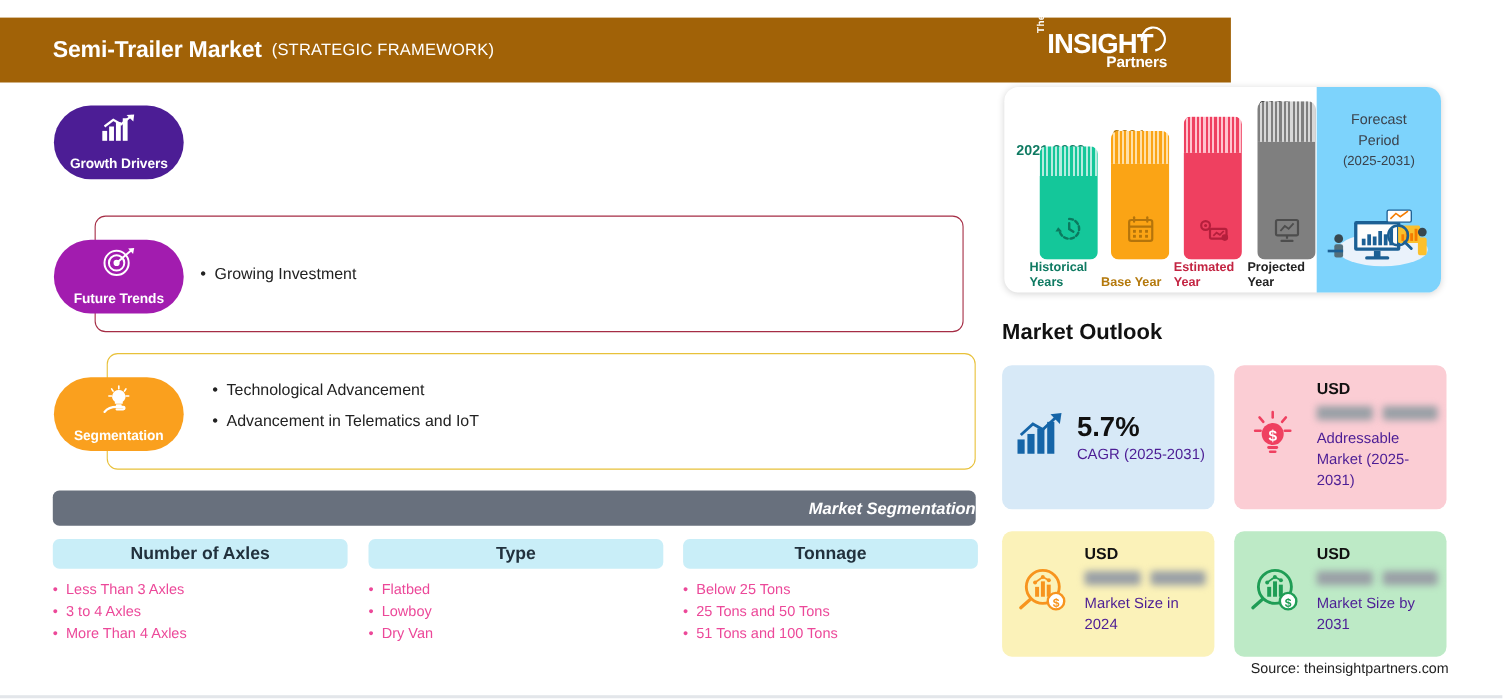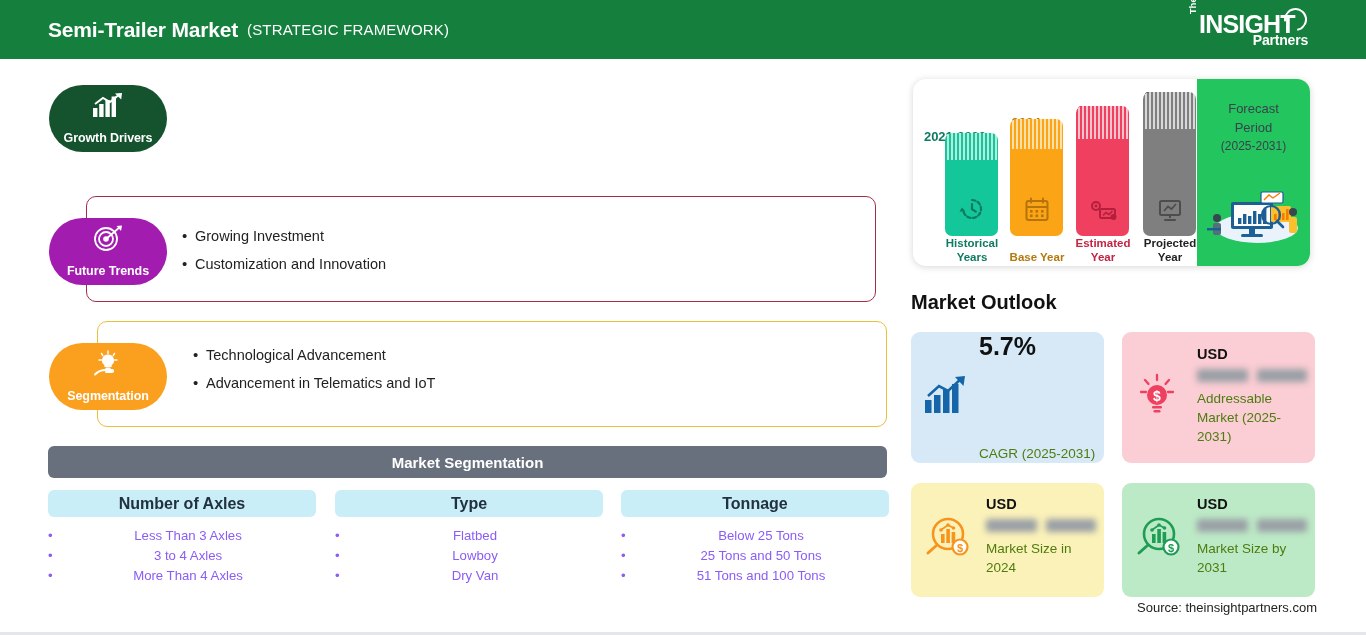--- a/index.html
+++ b/index.html
@@ -8,22 +8,22 @@
     background:#ffffff;
     font-family:"Liberation Sans", sans-serif;
     overflow:hidden;
     position:relative;
   }
   .page{position:relative;width:1366px;height:635px;background:#fff;box-sizing:border-box;
         border-bottom:3px solid #e3e6ea;}
 
   
   .header{
-    position:absolute;left:0;top:0;width:1366px;height:59px;
-    background:#15803d;
+    position:absolute;left:0;top:16px;width:1119px;height:59px;
+    background:#a16207;
   }
   .header-inner{position:absolute;left:48px;top:0;height:59px;display:flex;align-items:center;}
   .hdr-title{color:#ffffff;font-size:21px;font-weight:bold;letter-spacing:-0.2px;}
   .hdr-sub{color:#ffffff;font-size:15px;font-weight:normal;margin-left:9px;letter-spacing:0.2px;}
   .logo{position:absolute;right:54px;top:8px;width:124px;height:44px;color:#fff;}
   .logo .the{position:absolute;left:0;top:6px;font-size:9px;font-weight:bold;
        transform:rotate(-90deg);transform-origin:left top;letter-spacing:0.3px;}
   .logo .insight{position:absolute;left:11px;top:2px;font-size:25px;font-weight:bold;letter-spacing:-0.8px;}
   .logo .partners{position:absolute;right:4px;top:24px;font-size:14px;font-weight:bold;letter-spacing:-0.2px;}
   .logo .arc{position:absolute;right:5px;top:0px;width:19px;height:19px;border:2.5px solid #fff;
@@ -40,70 +40,70 @@
   .bullets li{list-style:none;font-size:14.5px;color:#222;line-height:28px;position:relative;
               padding-left:13px;white-space:nowrap;}
   .bullets li:before{content:"\2022";position:absolute;left:0;top:0;color:#222;font-size:15px;}
   .bullets ul{margin:0;padding:0;}
 
   .badge{position:absolute;width:118px;height:67px;border-radius:34px 34px 34px 34px;
          display:flex;flex-direction:column;align-items:center;justify-content:flex-end;
          padding-bottom:7px;box-sizing:border-box;z-index:4;}
   .badge .blabel{color:#fff;font-size:12.5px;font-weight:bold;letter-spacing:-0.1px;}
   .badge .bicon{position:absolute;top:7px;left:50%;transform:translateX(-50%);}
-  .badge.g{left:49px;top:85px;background:#14532d;border-radius:34px;}
+  .badge.g{left:49px;top:96px;background:#4c1d95;border-radius:34px;}
   .badge.f{left:49px;top:218px;background:#a21caf;border-radius:34px;}
   .badge.o{left:49px;top:343px;background:#faa01e;border-radius:34px;}
 
   
   .segbar{position:absolute;left:48px;top:446px;width:839px;height:32px;background:#68707d;
-     border-radius:6px;display:flex;align-items:center;justify-content:center;}
+     border-radius:6px;display:flex;align-items:center;justify-content:flex-end;font-style:italic;}
   .segbar span{color:#fff;font-size:15px;font-weight:bold;}
   .segcol{position:absolute;top:490px;width:268px;}
   .segcol.c1{left:48px;}
   .segcol.c2{left:335px;}
   .segcol.c3{left:621px;}
   .seghead{height:27px;background:#c9eef8;border-radius:6px;display:flex;align-items:center;
            justify-content:center;}
   .seghead span{font-size:16px;font-weight:bold;color:#21313d;}
   .seglist{margin:9px 0 0 0;padding:0;}
-  .seglist li{list-style:none;font-size:13.2px;color:#8b5cf6;line-height:20px;position:relative;
-              padding-left:12px;white-space:nowrap;text-align:center;}
+  .seglist li{list-style:none;font-size:13.2px;color:#ec4899;line-height:20px;position:relative;
+              padding-left:12px;white-space:nowrap;}
   .seglist li:before{content:"\2022";position:absolute;left:0;top:0;}
 
   
   .fcard{position:absolute;left:913px;top:79px;width:397px;height:187px;background:#fff;
       border-radius:13px;box-shadow:0 1px 7px rgba(0,0,0,.17);box-sizing:border-box;}
   .fbars{position:absolute;left:16px;top:0;width:240px;height:187px;}
   .fbar{position:absolute;bottom:30px;width:53px;border-radius:7px;overflow:hidden;}
   .fbar .stripes{height:var(--sh);width:100%;}
   .fbar .solid{width:100%;position:relative;}
   .fbar .bicn{position:absolute;left:50%;bottom:10px;transform:translateX(-50%);}
   .fyear{position:absolute;font-size:13px;font-weight:bold;text-align:center;width:70px;}
-  .flbl{position:absolute;bottom:2px;width:72px;text-align:center;font-size:11.5px;
+  .flbl{position:absolute;bottom:2px;width:72px;text-align:left;font-size:11.5px;
         font-weight:bold;line-height:13.5px;}
-  .fright{position:absolute;right:0;top:0;width:113px;height:187px;background:#22c55e;
+  .fright{position:absolute;right:0;top:0;width:113px;height:187px;background:#7dd3fc;
      border-radius:0 13px 13px 0;margin-left:40px;}
   .fright .ft{position:absolute;top:20px;left:0;width:113px;text-align:center;font-size:13px;
       color:#3b424c;line-height:19px;}
   .fright .fp{font-size:12px;color:#3b424c;}
 
   
   .mo-title{position:absolute;left:911px;top:291px;font-size:20px;font-weight:bold;color:#111;}
   .ocard{position:absolute;border-radius:9px;box-sizing:border-box;}
   .ocard.o1{left:911px;top:332px;width:193px;height:131px;background:#d7e9f7;}
   .ocard.o2{left:1122px;top:332px;width:193px;height:131px;background:#fbcdd4;}
   .ocard.o3{left:911px;top:483px;width:193px;height:114px;background:#fbf2b9;}
   .ocard.o4{left:1122px;top:483px;width:193px;height:114px;background:#bdeac6;}
   .ocard .oicon{position:absolute;left:11px;top:50%;transform:translateY(-50%);}
   .ocard .obody{position:absolute;left:75px;top:0;right:8px;height:100%;display:flex;
-       flex-direction:column;justify-content:space-between;}
+       flex-direction:column;justify-content:center;}
   .ocard.o1 .obody{left:68px;}
   .big{font-size:25px;font-weight:bold;color:#111;line-height:29px;}
-  .sml{font-size:13.5px;color:#4d7c0f;line-height:19px;}
+  .sml{font-size:13.5px;color:#4c1d95;line-height:19px;}
   .usd{font-size:14.5px;font-weight:bold;color:#111;line-height:20px;}
   .blur{height:15px;margin:5px 0 5px 0;display:flex;gap:9px;}
   .blur i{display:block;height:13px;background:#9aa0a6;filter:blur(3.2px);border-radius:2px;}
   .ocard.o2 .obody{justify-content:flex-start;padding-top:12px;}
   .ocard.o3 .obody,.ocard.o4 .obody{justify-content:flex-start;padding-top:11px;}
   .source{position:absolute;right:49px;top:600px;font-size:13px;color:#222;}
 </style>
 </head>
 <body>
 
@@ -133,21 +133,20 @@
         <path d="M24 1.5 L31 1 L30.2 7.5 Z" fill="#fff"></path>
       </svg>
     </span>
     <span class="blabel">Growth Drivers</span>
   </div>
 
   <div class="panel p2">
     <div class="bullets">
       <ul>
         <li>Growing Investment</li>
-        <li>Customization and Innovation</li>
       </ul>
     </div>
   </div>
   <div class="badge f">
     <span class="bicon">
       <svg width="32" height="26" viewBox="0 0 32 26">
         <circle cx="14" cy="14" r="11" stroke="#fff" stroke-width="1.8" fill="none"></circle>
         <circle cx="14" cy="14" r="7" stroke="#fff" stroke-width="1.8" fill="none"></circle>
         <circle cx="14" cy="14" r="2.8" fill="#fff"></circle>
         <path d="M14 14 L28 2" stroke="#fff" stroke-width="1.8" fill="none"></path>

